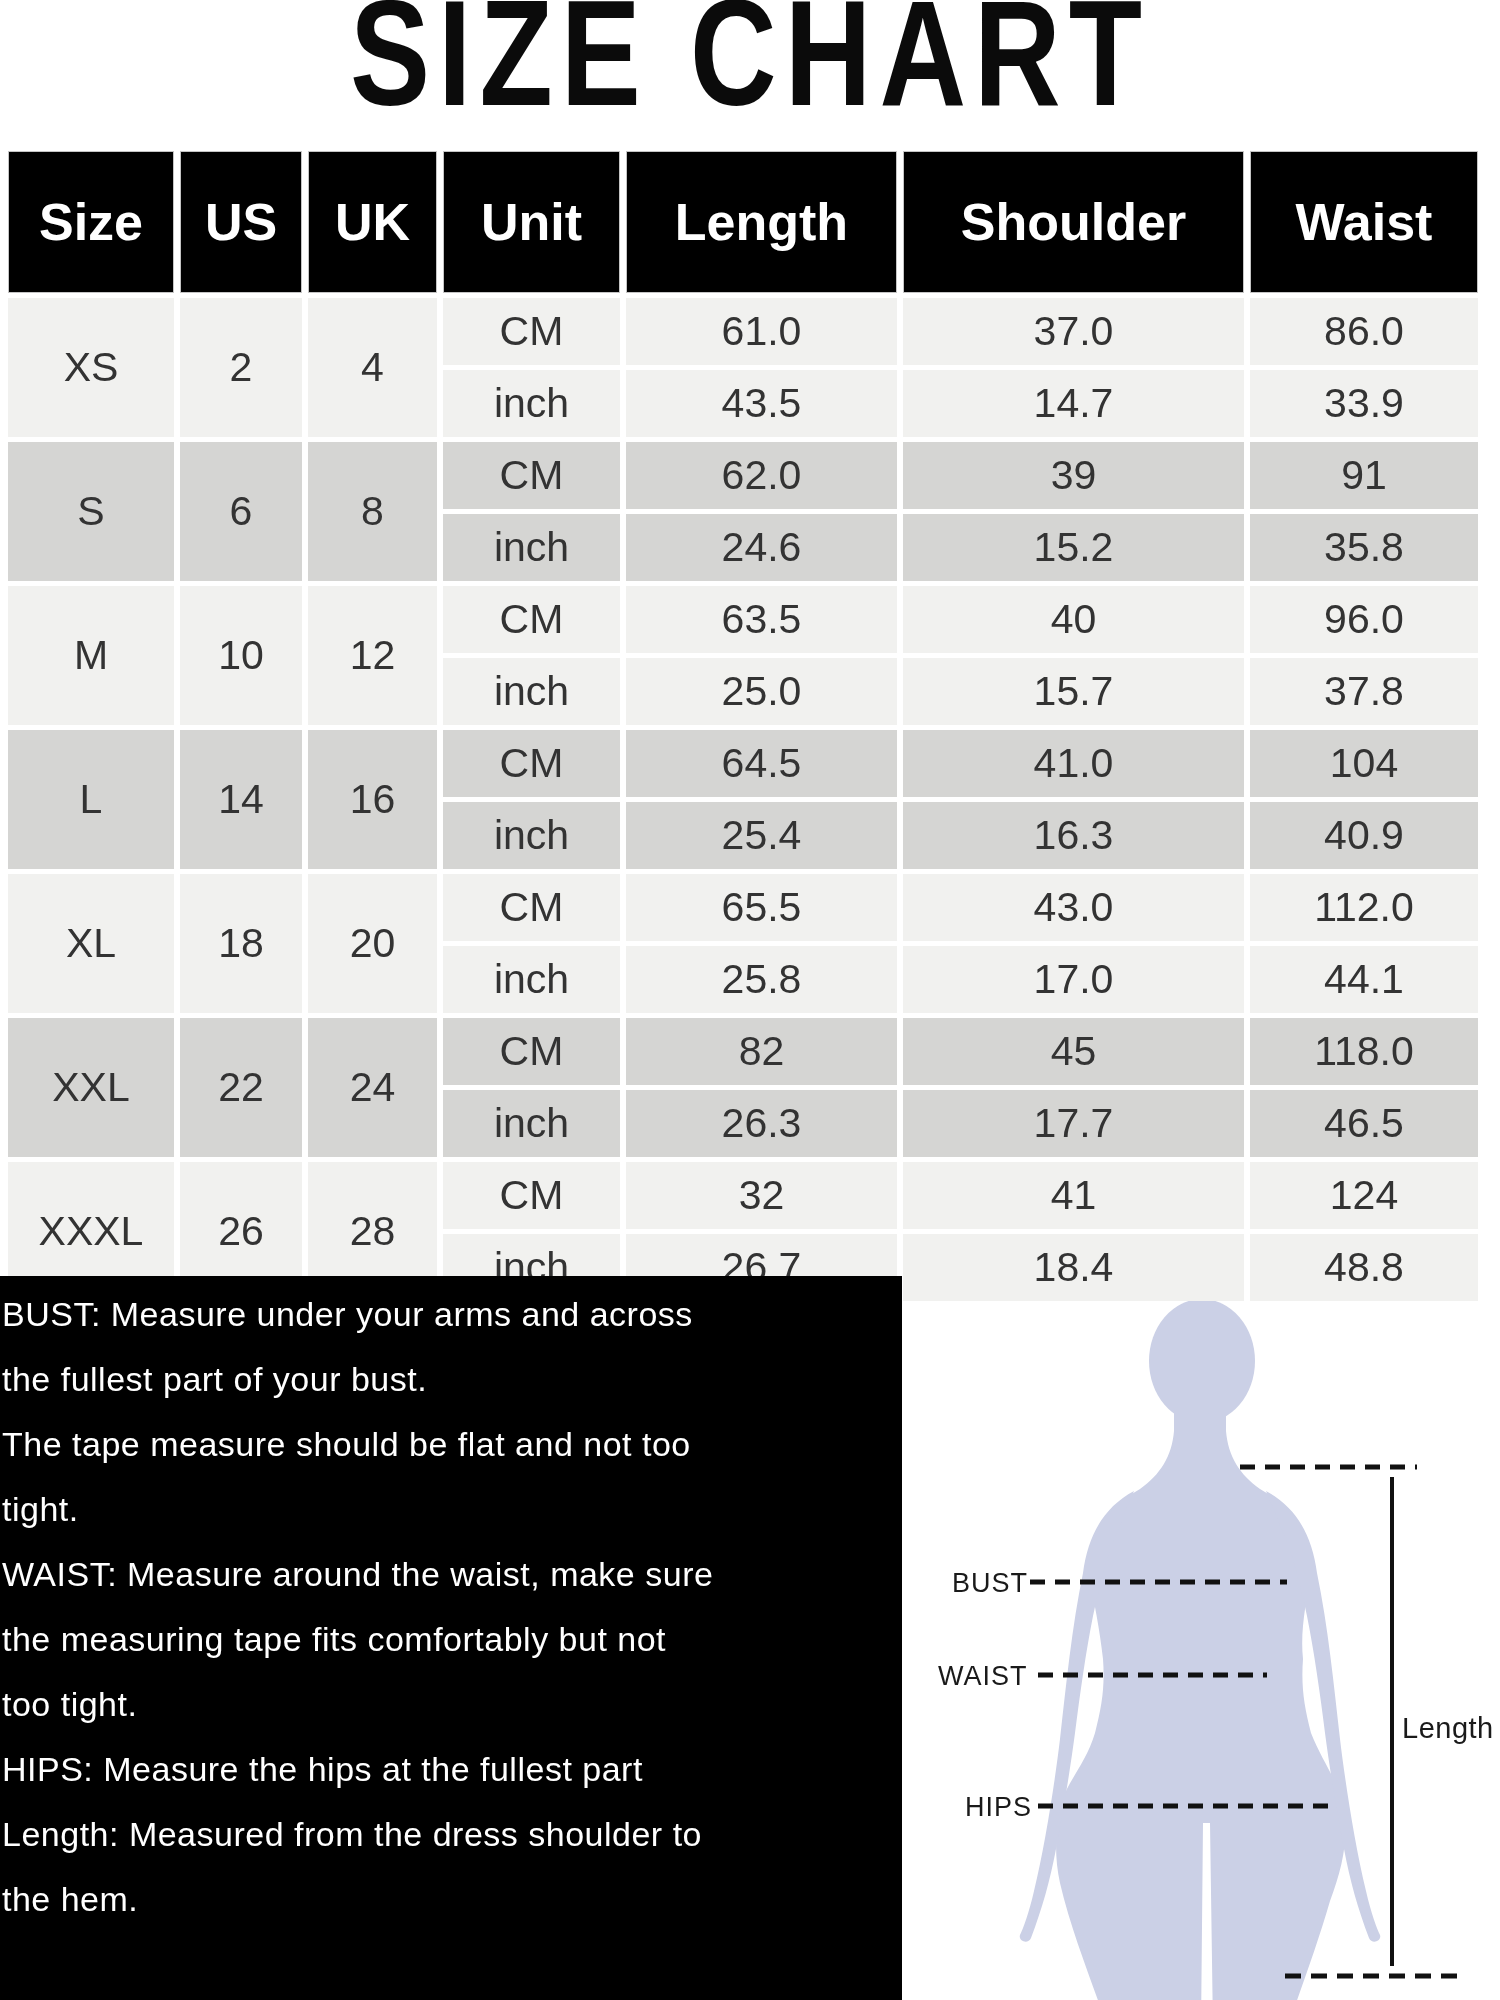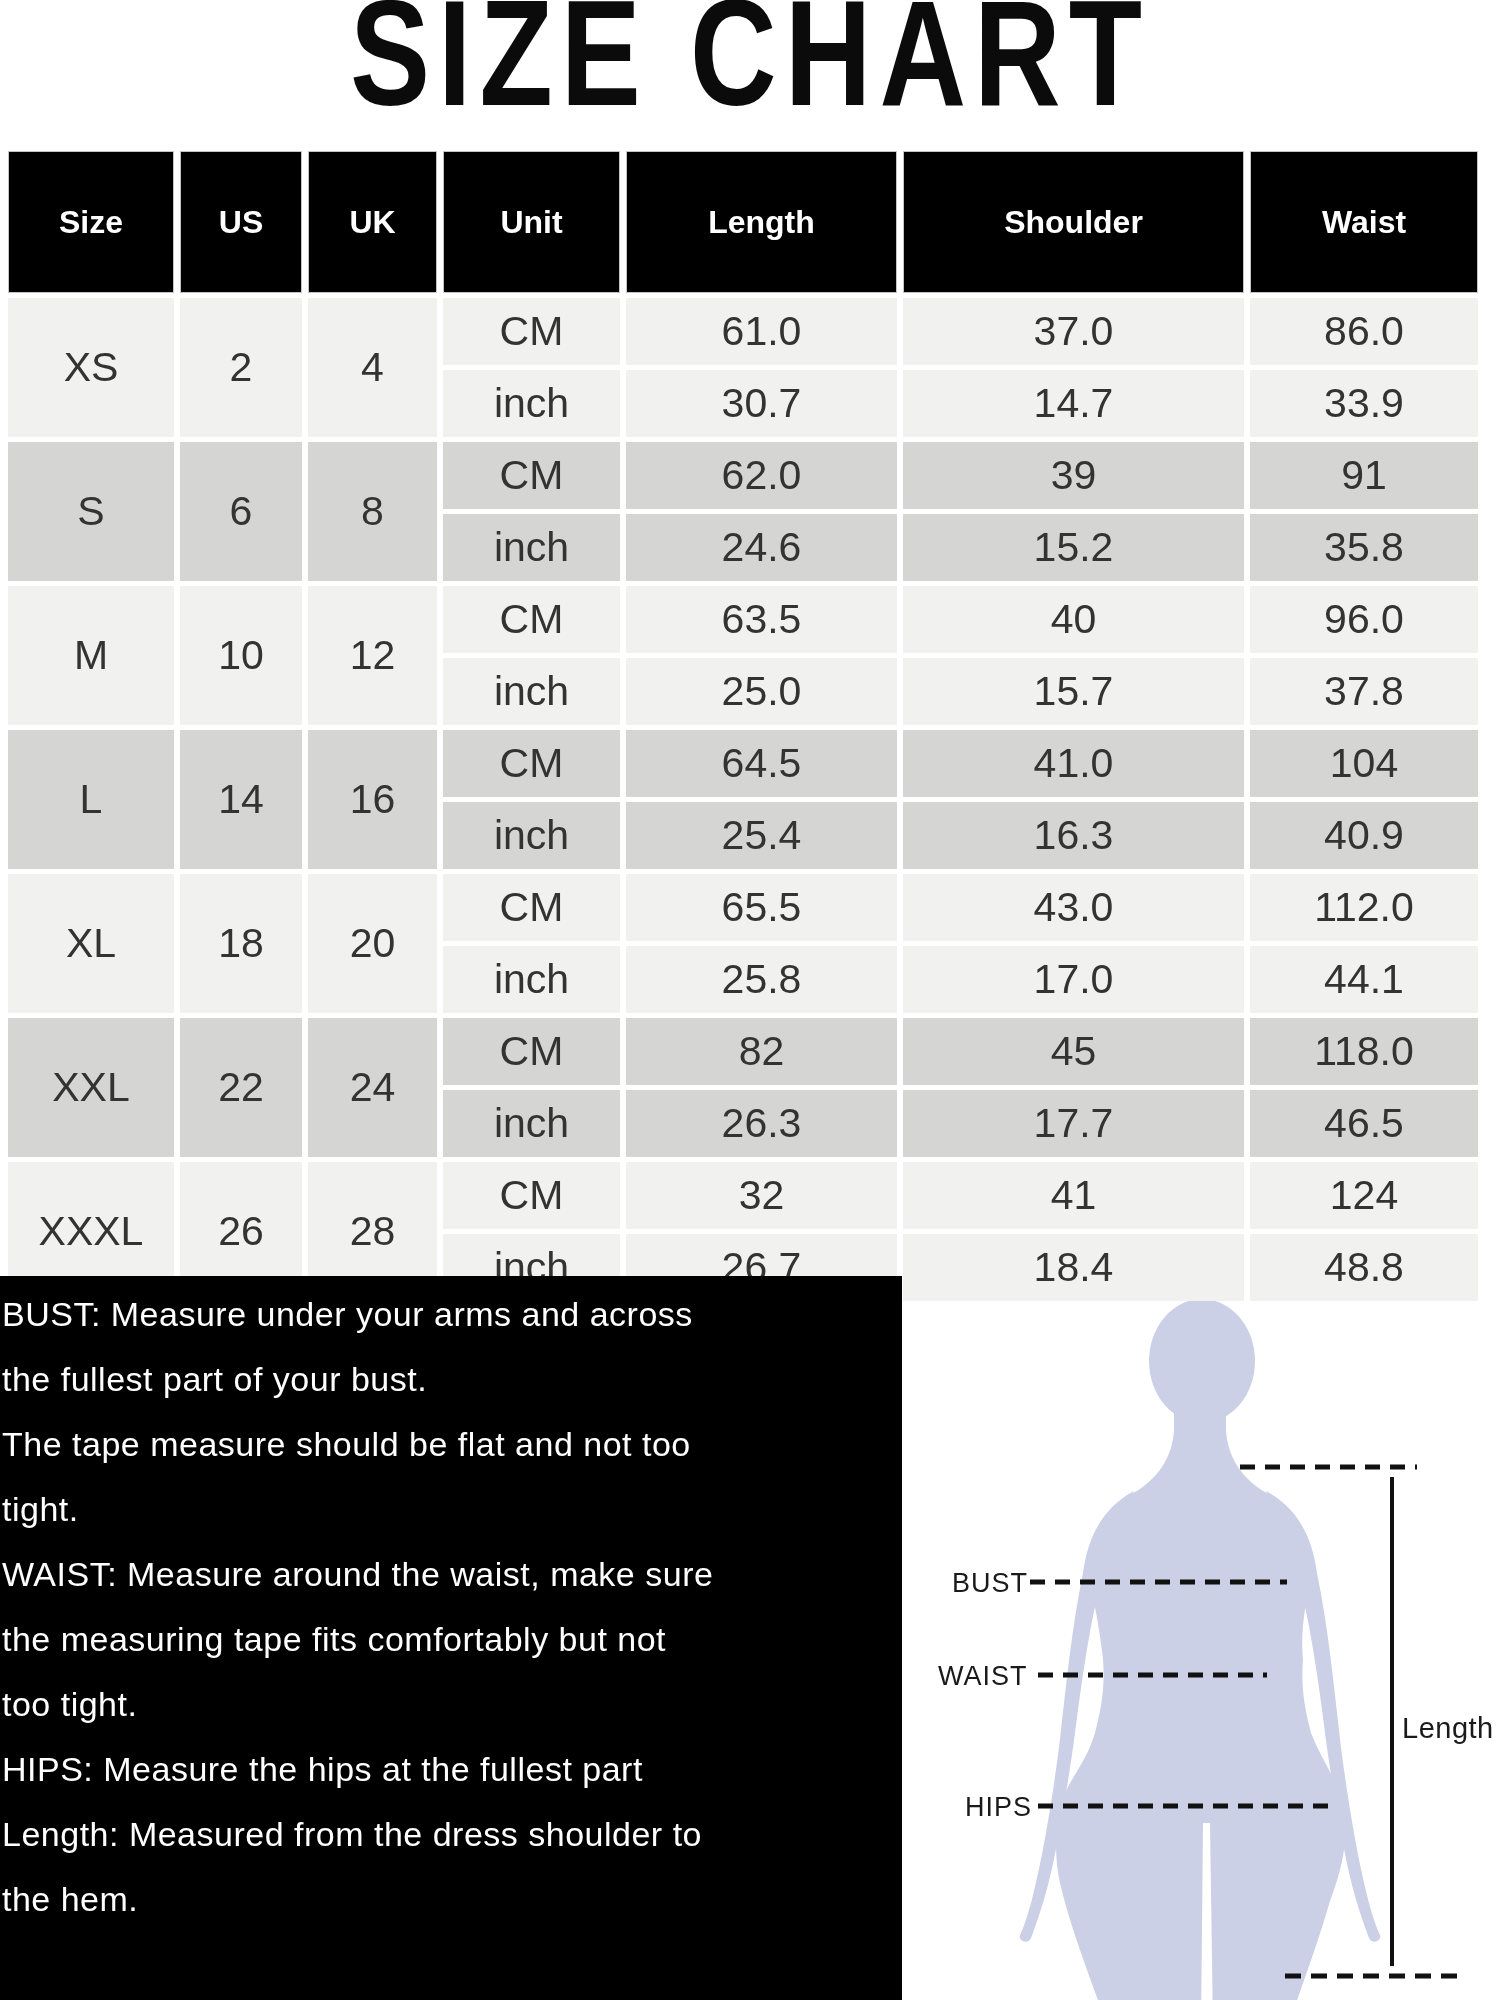--- a/index.html
+++ b/index.html
@@ -17,21 +17,21 @@
     position:absolute;top:-22px;left:0;width:100%;text-align:center;
     font-size:150px;line-height:150px;font-weight:700;color:#0b0b0b;
     transform:scaleX(0.8);transform-origin:50% 50%;letter-spacing:10px;white-space:nowrap;
   }
   table.sizes{
     position:absolute;top:146px;left:2px;width:1482px;
     border-collapse:separate;border-spacing:6px 5px;table-layout:fixed;
   }
   table.sizes th{
     background:var(--header-bg);color:var(--header-text);
-    height:138px;font-size:32px;font-weight:700;text-align:center;vertical-align:middle;
+    height:138px;font-size:52px;font-weight:700;text-align:center;vertical-align:middle;
     border:1px solid #c4c4c4;
   }
   table.sizes td{
     height:65px;font-size:41px;color:var(--table-text);
     text-align:center;vertical-align:middle;font-weight:400;
   }
   td.light{background:var(--row-light);}
   td.dark{background:var(--row-dark);}
   .instructions{
     position:absolute;left:0;top:1276px;width:902px;bottom:0;
@@ -80,21 +80,21 @@
         <td class="light" rowspan="2">XS</td>
         <td class="light" rowspan="2">2</td>
         <td class="light" rowspan="2">4</td>
         <td class="light">CM</td>
         <td class="light">61.0</td>
         <td class="light">37.0</td>
         <td class="light">86.0</td>
       </tr>
       <tr>
         <td class="light">inch</td>
-        <td class="light">30.7</td>
+        <td class="light">43.5</td>
         <td class="light">14.7</td>
         <td class="light">33.9</td>
       </tr>
       <tr>
         <td class="dark" rowspan="2">S</td>
         <td class="dark" rowspan="2">6</td>
         <td class="dark" rowspan="2">8</td>
         <td class="dark">CM</td>
         <td class="dark">62.0</td>
         <td class="dark">39</td>

